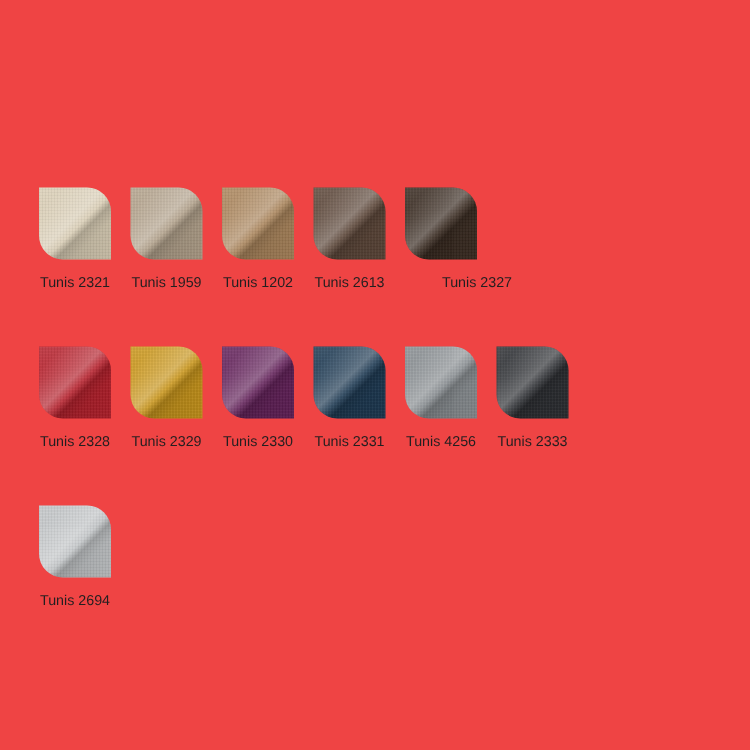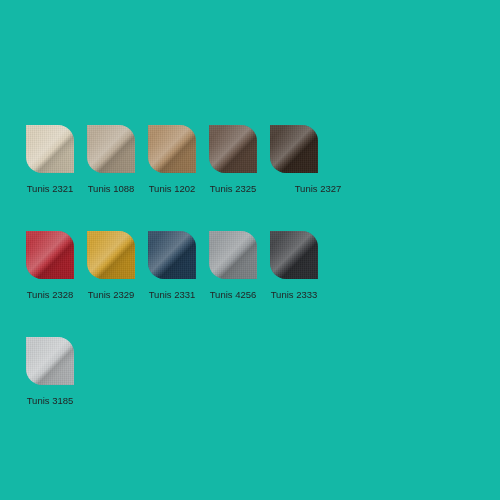--- a/index.html
+++ b/index.html
@@ -95,54 +95,54 @@
     font-size: 9.5px;
     line-height: 12px;
     color: #231f20;
     white-space: nowrap;
     text-align: center;
   }
 </style>
 </head>
 <body>
 
-<div id="swatch-board" style="background: #14b8a6;">
+<div id="swatch-board" style="background: #ef4444;">
   <div class="swatch-grid">
       <div class="swatch-row">
         <div class="swatch-cell">
           <div class="swatch-tile" style="background: rgb(217, 205, 180);">
             <div class="weave"></div>
             <div class="fold"></div>
             <div class="shade"></div>
           </div>
           <div class="swatch-label" style="color: rgb(35, 31, 32);">Tunis 2321</div>
         </div>
         <div class="swatch-cell">
           <div class="swatch-tile" style="background: rgb(181, 164, 141);">
             <div class="weave"></div>
             <div class="fold"></div>
             <div class="shade"></div>
           </div>
-          <div class="swatch-label" style="color: rgb(35, 31, 32);">Tunis 1088</div>
+          <div class="swatch-label" style="color: rgb(35, 31, 32);">Tunis 1959</div>
         </div>
         <div class="swatch-cell">
           <div class="swatch-tile" style="background: rgb(169, 131, 89);">
             <div class="weave"></div>
             <div class="fold"></div>
             <div class="shade"></div>
           </div>
           <div class="swatch-label" style="color: rgb(35, 31, 32);">Tunis 1202</div>
         </div>
         <div class="swatch-cell">
           <div class="swatch-tile" style="background: rgb(93, 71, 57);">
             <div class="weave"></div>
             <div class="fold"></div>
             <div class="shade"></div>
           </div>
-          <div class="swatch-label" style="color: rgb(35, 31, 32);">Tunis 2325</div>
+          <div class="swatch-label" style="color: rgb(35, 31, 32);">Tunis 2613</div>
         </div>
         <div class="swatch-cell">
           <div class="swatch-tile" style="background: rgb(56, 41, 31);">
             <div class="weave"></div>
             <div class="fold"></div>
             <div class="shade"></div>
           </div>
           <div class="swatch-label" style="color: rgb(35, 31, 32); margin-left: 48px;">Tunis 2327</div>
         </div>
       </div>
@@ -157,20 +157,28 @@
         </div>
         <div class="swatch-cell">
           <div class="swatch-tile" style="background: rgb(207, 154, 28);">
             <div class="weave"></div>
             <div class="fold"></div>
             <div class="shade"></div>
           </div>
           <div class="swatch-label" style="color: rgb(35, 31, 32);">Tunis 2329</div>
         </div>
         <div class="swatch-cell">
+          <div class="swatch-tile" style="background: rgb(99, 32, 90);">
+            <div class="weave"></div>
+            <div class="fold"></div>
+            <div class="shade"></div>
+          </div>
+          <div class="swatch-label" style="color: rgb(35, 31, 32);">Tunis 2330</div>
+        </div>
+        <div class="swatch-cell">
           <div class="swatch-tile" style="background: rgb(31, 60, 86);">
             <div class="weave"></div>
             <div class="fold"></div>
             <div class="shade"></div>
           </div>
           <div class="swatch-label" style="color: rgb(35, 31, 32); text-align: right;">Tunis 2331</div>
         </div>
         <div class="swatch-cell">
           <div class="swatch-tile" style="background: rgb(141, 146, 150);">
             <div class="weave"></div>
@@ -188,17 +196,17 @@
           <div class="swatch-label" style="color: rgb(35, 31, 32);">Tunis 2333</div>
         </div>
       </div>
       <div class="swatch-row">
         <div class="swatch-cell">
           <div class="swatch-tile" style="background: rgb(195, 198, 200);">
             <div class="weave"></div>
             <div class="fold"></div>
             <div class="shade"></div>
           </div>
-          <div class="swatch-label" style="color: rgb(35, 31, 32);">Tunis 3185</div>
+          <div class="swatch-label" style="color: rgb(35, 31, 32);">Tunis 2694</div>
         </div>
       </div>
     </div>
 </div>
 
 </body></html>

